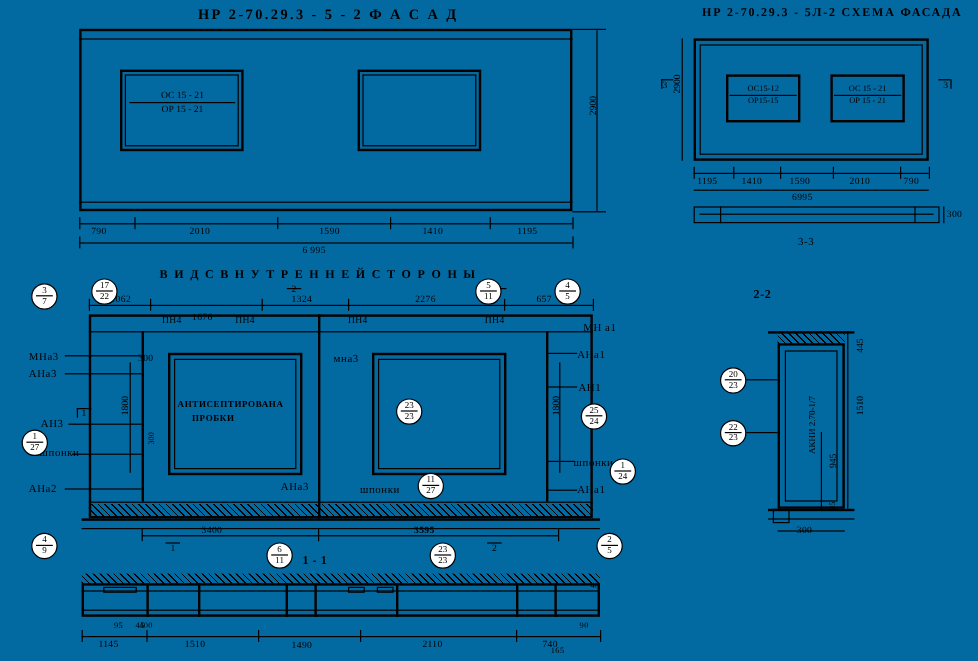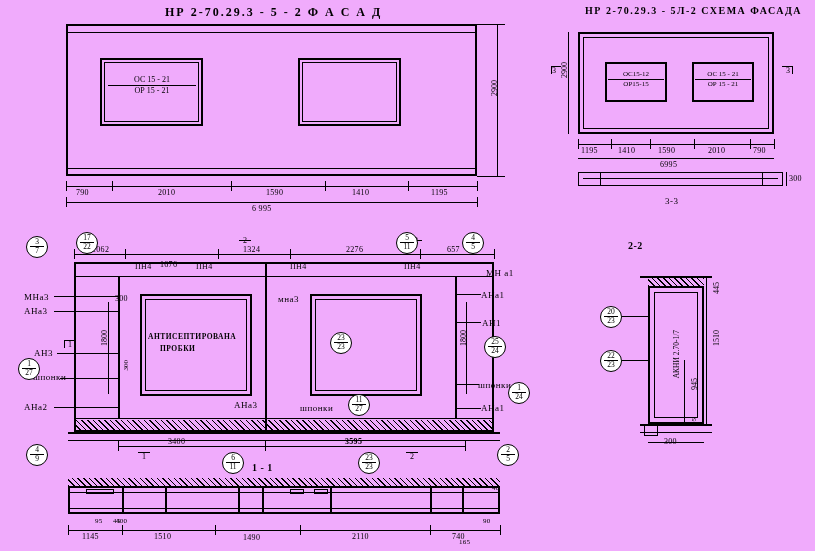--- a/index.html
+++ b/index.html
@@ -4,21 +4,21 @@
 <style>
   html, body {
     margin: 0;
     padding: 0;
     background: #ffffff;
   }
   #root {
     position: relative;
     width: 815px;
     height: 551px;
-    background: #f0abfc;
+    background: #0369a1;
     font-family: "Liberation Serif", serif;
     color: #000000;
     overflow: hidden;
   }
   .lbl {
     position: absolute;
     white-space: nowrap;
     font-size: 9px;
     letter-spacing: 0.5px;
   }
@@ -200,20 +200,21 @@
   <div class="dim" style="left:660px; top:160px;">6995</div>
 
   <div class="lbl" style="left:665px; top:196px; font-size:9px;">3-3</div>
   <div class="rect" style="left:578px; top:172px; width:205px; height:14px;"></div>
   <div class="hline" style="left:583px; top:178px; width:195px;"></div>
   <div class="vline" style="left:600px; top:172px; height:14px;"></div>
   <div class="vline" style="left:762px; top:172px; height:14px;"></div>
   <div class="dim" style="left:789px; top:174px;">300</div>
   <div class="vline" style="left:786px; top:172px; height:14px;"></div>
 
+  <div class="subttl" style="left:133px; top:224px;">В И Д   С   В Н У Т Р Е Н Н Е Й   С Т О Р О Н Ы</div>
 
   <div class="rect2" style="left:74px; top:262px; width:420px; height:170px;"></div>
   <div class="hline" style="left:74px; top:276px; width:420px;"></div>
   <div class="hline" style="left:74px; top:418px; width:420px;"></div>
   <div class="hline2" style="left:68px; top:432px; width:432px;"></div>
   <div class="hline" style="left:68px; top:440px; width:432px;"></div>
   <div class="hatch" style="left:74px; top:420px; width:420px; height:10px;"></div>
 
   <div class="vline2" style="left:118px; top:276px; height:142px;"></div>
   <div class="vline2" style="left:265px; top:262px; height:170px;"></div>

